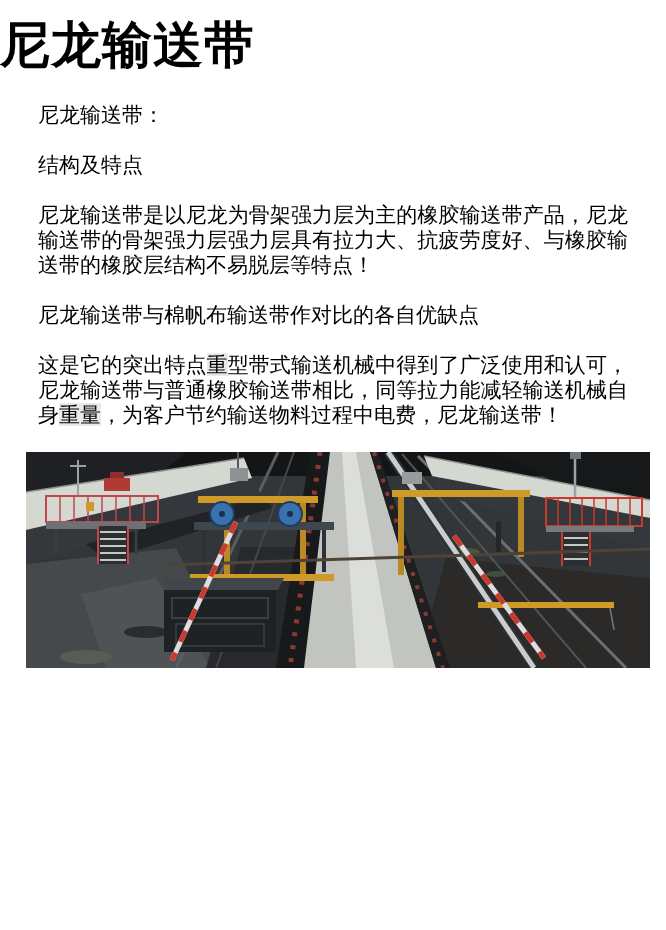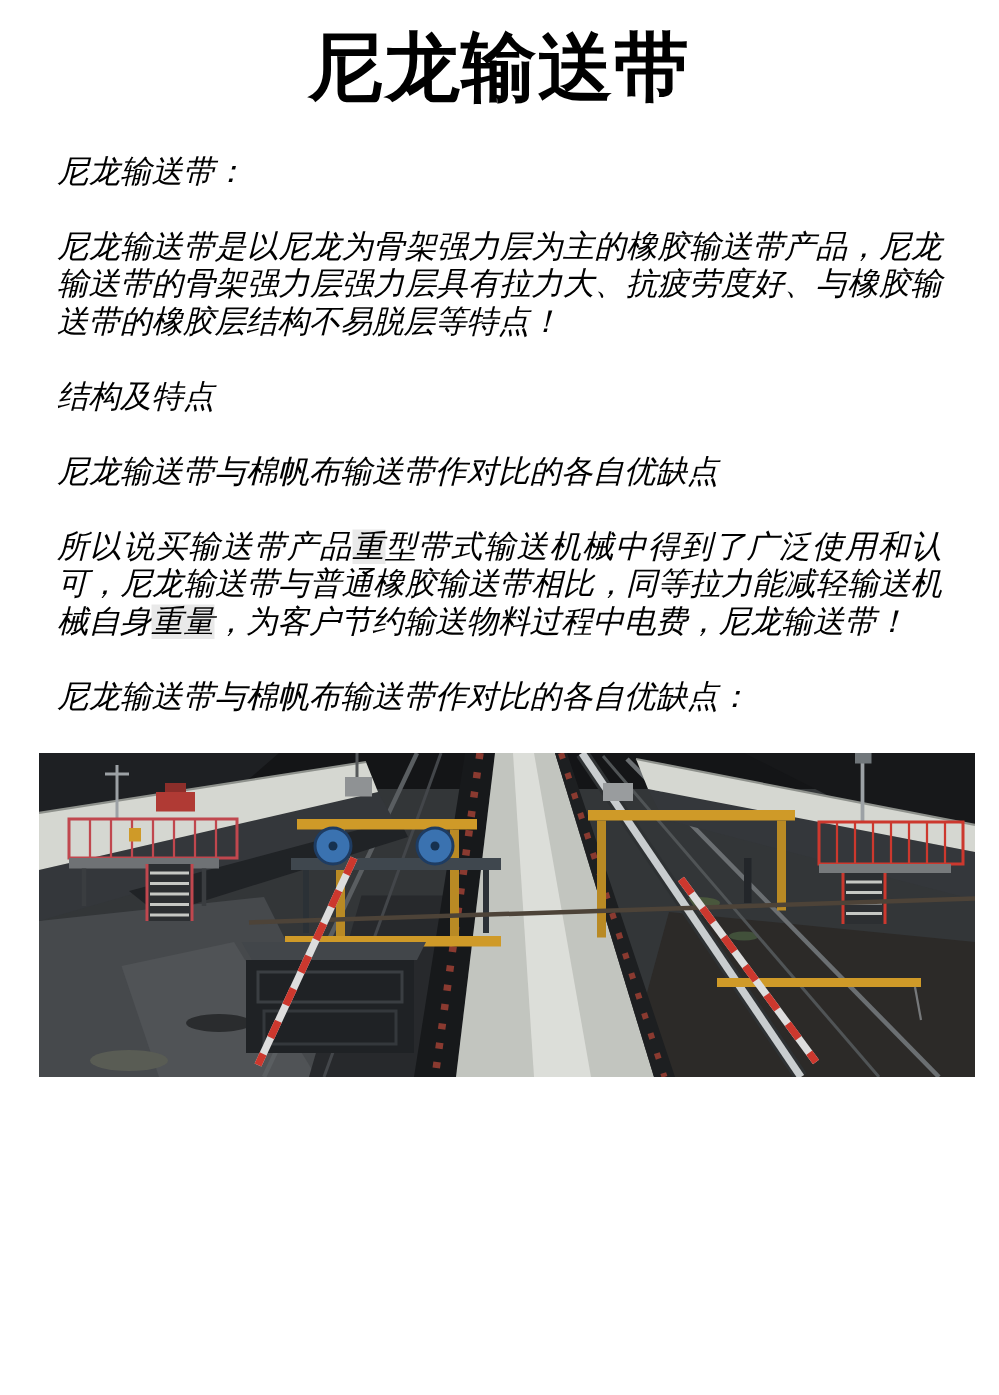--- a/index.html
+++ b/index.html
@@ -3,49 +3,47 @@
 <meta charset="utf-8">
 <style>
   html,body{margin:0;padding:0;}
   body{
     width:666px;height:930px;background:#ffffff;overflow:hidden;
     font-family:"Liberation Sans","DejaVu Sans",sans-serif;
     color:#000;
   }
   .page{width:666px;height:930px;position:relative;}
   h1.title{
-    text-align:center;font-weight:700;font-size:50px;line-height:58px;
+    font-weight:700;font-size:50px;line-height:58px;
     margin:16px 0 28px 0;letter-spacing:1px;color:#000;
   }
   #article{
     padding:0 38px;font-size:21px;line-height:25px;color:#000;
     text-align:justify;
-    font-style:italic;
   }
   #article p{margin:0 0 25px 0;}
   #article .hl{background:var(--hl,#e9e9e9);}
   .photo-wrap{
     margin:7px 0 0 26px;width:624px;height:216px;line-height:0;
   }
   .photo-wrap svg{display:block;}
 </style>
 </head>
 <body>
 
 <div class="page">
 
   <h1 class="title">尼龙输送带</h1>
 
   <div id="article">
       <p><span>尼龙输送带：</span></p>
+      <p><span>结构及特点</span></p>
       <p><span>尼龙输送带是以尼龙为骨架强力层为主的橡胶输送带产品，尼龙输送带的骨架强力层强力层具有拉力大、抗疲劳度好、与橡胶输送带的橡胶层结构不易脱层等特点！</span></p>
-      <p><span>结构及特点</span></p>
       <p><span>尼龙输送带与棉帆布输送带作对比的各自优缺点</span></p>
-      <p><span>所以说买输送带产品</span><span class="hl">重</span><span>型带式输送机械中得到了广泛使用和认可，尼龙输送带与普通橡胶输送带相比，同等拉力能减轻输送机械自身</span><span class="hl">重量</span><span>，为客户节约输送物料过程中电费，尼龙输送带！</span></p>
-      <p><span>尼龙输送带与棉帆布输送带作对比的各自优缺点：</span></p>
+      <p><span>这是它的突出特点</span><span class="hl">重</span><span>型带式输送机械中得到了广泛使用和认可，尼龙输送带与普通橡胶输送带相比，同等拉力能减轻输送机械自身</span><span class="hl">重量</span><span>，为客户节约输送物料过程中电费，尼龙输送带！</span></p>
     </div>
 
   <div class="photo-wrap" title="煤场带式输送机现场照片：中间一条输送带纵向延伸，两侧为带红色检修平台的输送机、黄色门架、蓝色卷盘和红白警示杆">
     <svg width="624" height="216" viewBox="0 0 624 216" xmlns="http://www.w3.org/2000/svg">
 
       <g>
         <rect x="0" y="0" width="624" height="216" fill="var(--ground)"></rect>
         <rect x="0" y="0" width="624" height="24" fill="var(--topDark)"></rect>
         <polygon points="0,0 160,0 70,78 0,102" fill="var(--pileDark)"></polygon>
         <polygon points="470,0 624,0 624,96 545,38" fill="#17181a"></polygon>

